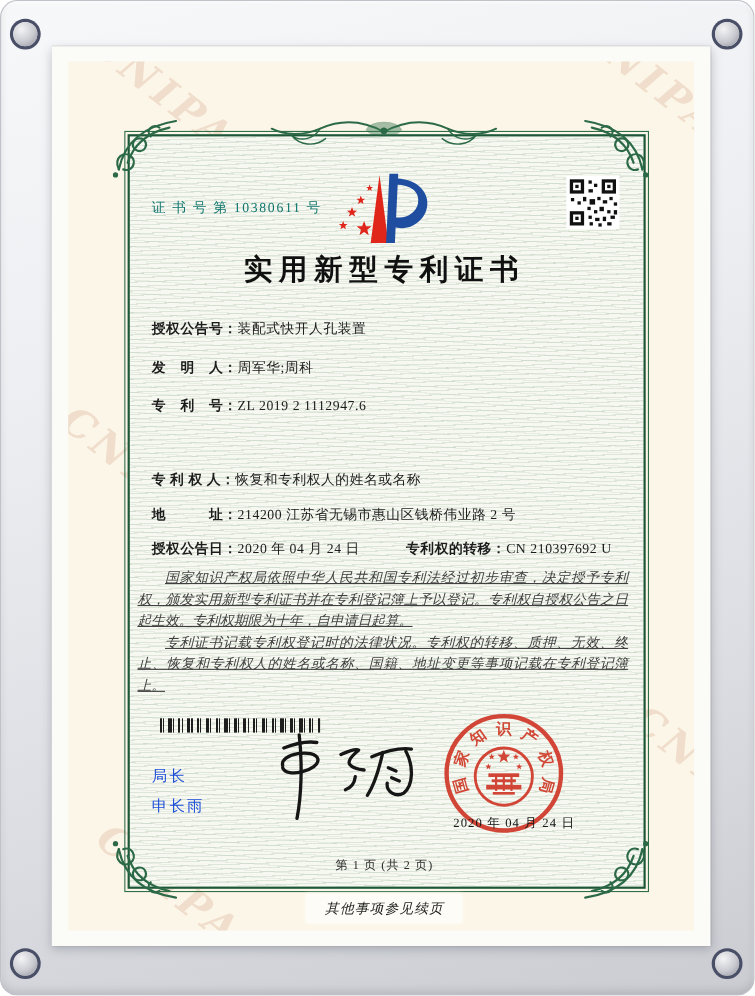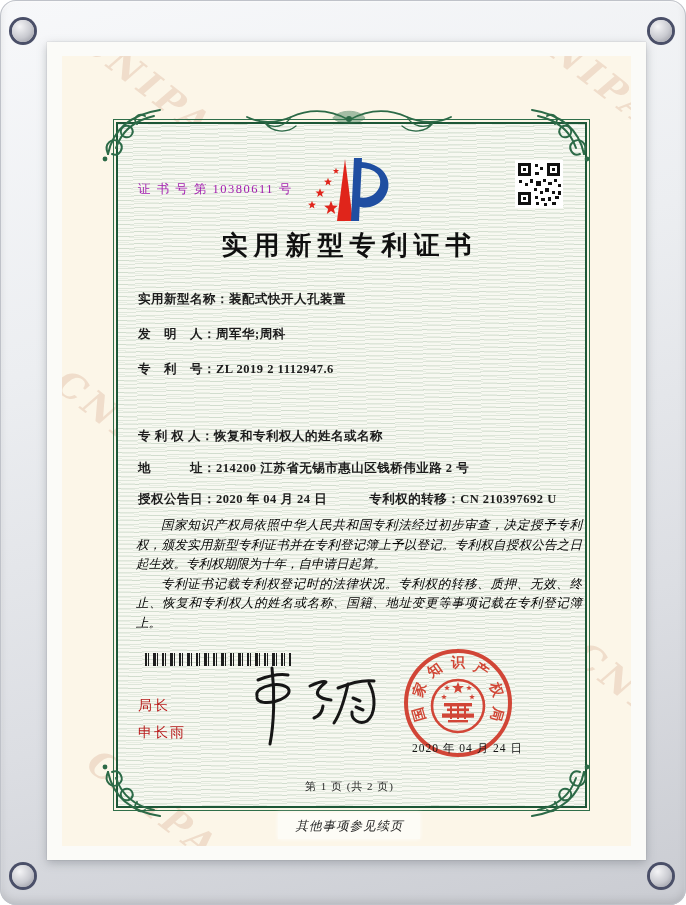--- a/index.html
+++ b/index.html
@@ -33,40 +33,40 @@
       repeating-linear-gradient(184deg, rgba(96,140,100,.10) 0 1px, rgba(0,0,0,0) 1px 6px),
       #f7f8f1;}
   .flourish{position:absolute;pointer-events:none;}
   .fl-tl{left:36px;top:50px;}
   .fl-tr{left:468px;top:50px;transform:scaleX(-1);}
   .fl-bl{left:36px;top:706px;transform:scaleY(-1);}
   .fl-br{left:468px;top:706px;transform:scale(-1,-1);}
   .fl-topcenter{left:177px;top:50px;}
 
   
-  .cert-no{position:absolute;left:76px;top:125px;font-size:12.5px;letter-spacing:1.5px;color:#a21caf;}
+  .cert-no{position:absolute;left:76px;top:125px;font-size:12.5px;letter-spacing:1.5px;color:#0f766e;}
   .qr{position:absolute;left:453px;top:104px;width:48px;height:48px;background:#fff;}
   .logo{position:absolute;left:233px;top:99px;}
   .title{position:absolute;left:51px;top:172px;width:473px;text-align:center;
     font-size:26px;font-weight:700;letter-spacing:6px;color:#101010;font-family:"Liberation Serif",serif;}
 
   .field-row{position:absolute;left:76px;width:434px;height:18px;font-size:12.5px;color:#1c1c1c;white-space:nowrap;}
   .flabel{font-weight:700;letter-spacing:.5px;}
-  .fvalue{font-weight:700;letter-spacing:.5px;}
+  .fvalue{font-weight:400;letter-spacing:.5px;}
   .flabel2{font-weight:700;margin-left:42px;letter-spacing:.5px;}
 
-  .body-text{position:absolute;left:74px;top:460px;width:446px;font-size:12.5px;line-height:19.5px;
-    color:#000000;font-style:italic;font-family:"Liberation Serif",serif;text-align:justify;}
+  .body-text{position:absolute;left:63px;top:460px;width:446px;font-size:12.5px;line-height:19.5px;
+    color:#404040;font-style:italic;font-family:"Liberation Serif",serif;text-align:justify;text-decoration:underline;}
   .body-text p{margin:0;text-indent:2em;}
 
   .barcode{position:absolute;left:83px;top:597px;width:146px;height:13px;
     background:repeating-linear-gradient(90deg,#1e1e1e 0 2px,transparent 2px 3px,#1e1e1e 3px 4px,transparent 4px 8px,#1e1e1e 8px 11px,transparent 11px 12px,#1e1e1e 12px 13px,transparent 13px 17px);}
 
   .signer{position:absolute;left:76px;top:636px;font-family:"Liberation Sans",sans-serif;
-    font-size:14px;color:#b91c1c;letter-spacing:2px;line-height:27px;font-weight:500;}
+    font-size:14px;color:#1d4ed8;letter-spacing:2px;line-height:27px;font-weight:500;}
   .signature{position:absolute;left:168px;top:600px;}
 
   .seal{position:absolute;left:342px;top:593px;width:108px;height:108px;opacity:.93;}
   .seal-ring{position:absolute;left:0;top:0;width:100px;height:100px;border:4px solid #d0392a;border-radius:50%;}
   .seal-emblem{position:absolute;left:24px;top:26px;}
   .seal-arc-text{position:absolute;left:0;top:0;width:108px;height:108px;}
   .seal-arc-text span{position:absolute;left:45px;top:44px;width:18px;height:20px;display:block;
     text-align:center;font-size:14px;font-weight:700;color:#cf3a28;font-family:"Liberation Serif",serif;}
   .seal-date{position:absolute;left:350px;top:685px;font-size:11.5px;color:#151515;letter-spacing:1px;white-space:nowrap;}
 
@@ -189,21 +189,21 @@
             <polygon transform="translate(25,38) scale(0.8)" points="0,-6 1.5,-2 5.7,-1.9 2.4,0.8 3.5,4.9 0,2.5 -3.5,4.9 -2.4,0.8 -5.7,-1.9 -1.5,-2"></polygon>
             <polygon transform="translate(17,50) scale(0.7)" points="0,-6 1.5,-2 5.7,-1.9 2.4,0.8 3.5,4.9 0,2.5 -3.5,4.9 -2.4,0.8 -5.7,-1.9 -1.5,-2"></polygon>
             <polygon transform="translate(36,53) scale(1.2)" points="0,-6 1.5,-2 5.7,-1.9 2.4,0.8 3.5,4.9 0,2.5 -3.5,4.9 -2.4,0.8 -5.7,-1.9 -1.5,-2"></polygon>
           </g>
         </g>
       </svg>
 
       <div class="title">实用新型专利证书</div>
 
       <div class="field-row" style="top:235px">
-        <span class="flabel">实用新型名称：</span><span class="fvalue">装配式快开人孔装置</span>
+        <span class="flabel">授权公告号：</span><span class="fvalue">装配式快开人孔装置</span>
       </div>
       <div class="field-row" style="top:270px">
         <span class="flabel">发　明　人：</span><span class="fvalue">周军华;周科</span>
       </div>
       <div class="field-row" style="top:305px">
         <span class="flabel">专　利　号：</span><span class="fvalue">ZL 2019 2 1112947.6</span>
       </div>
       <div class="field-row" style="top:372px">
         <span class="flabel">专 利 权 人：</span><span class="fvalue">恢复和专利权人的姓名或名称</span>
       </div>

